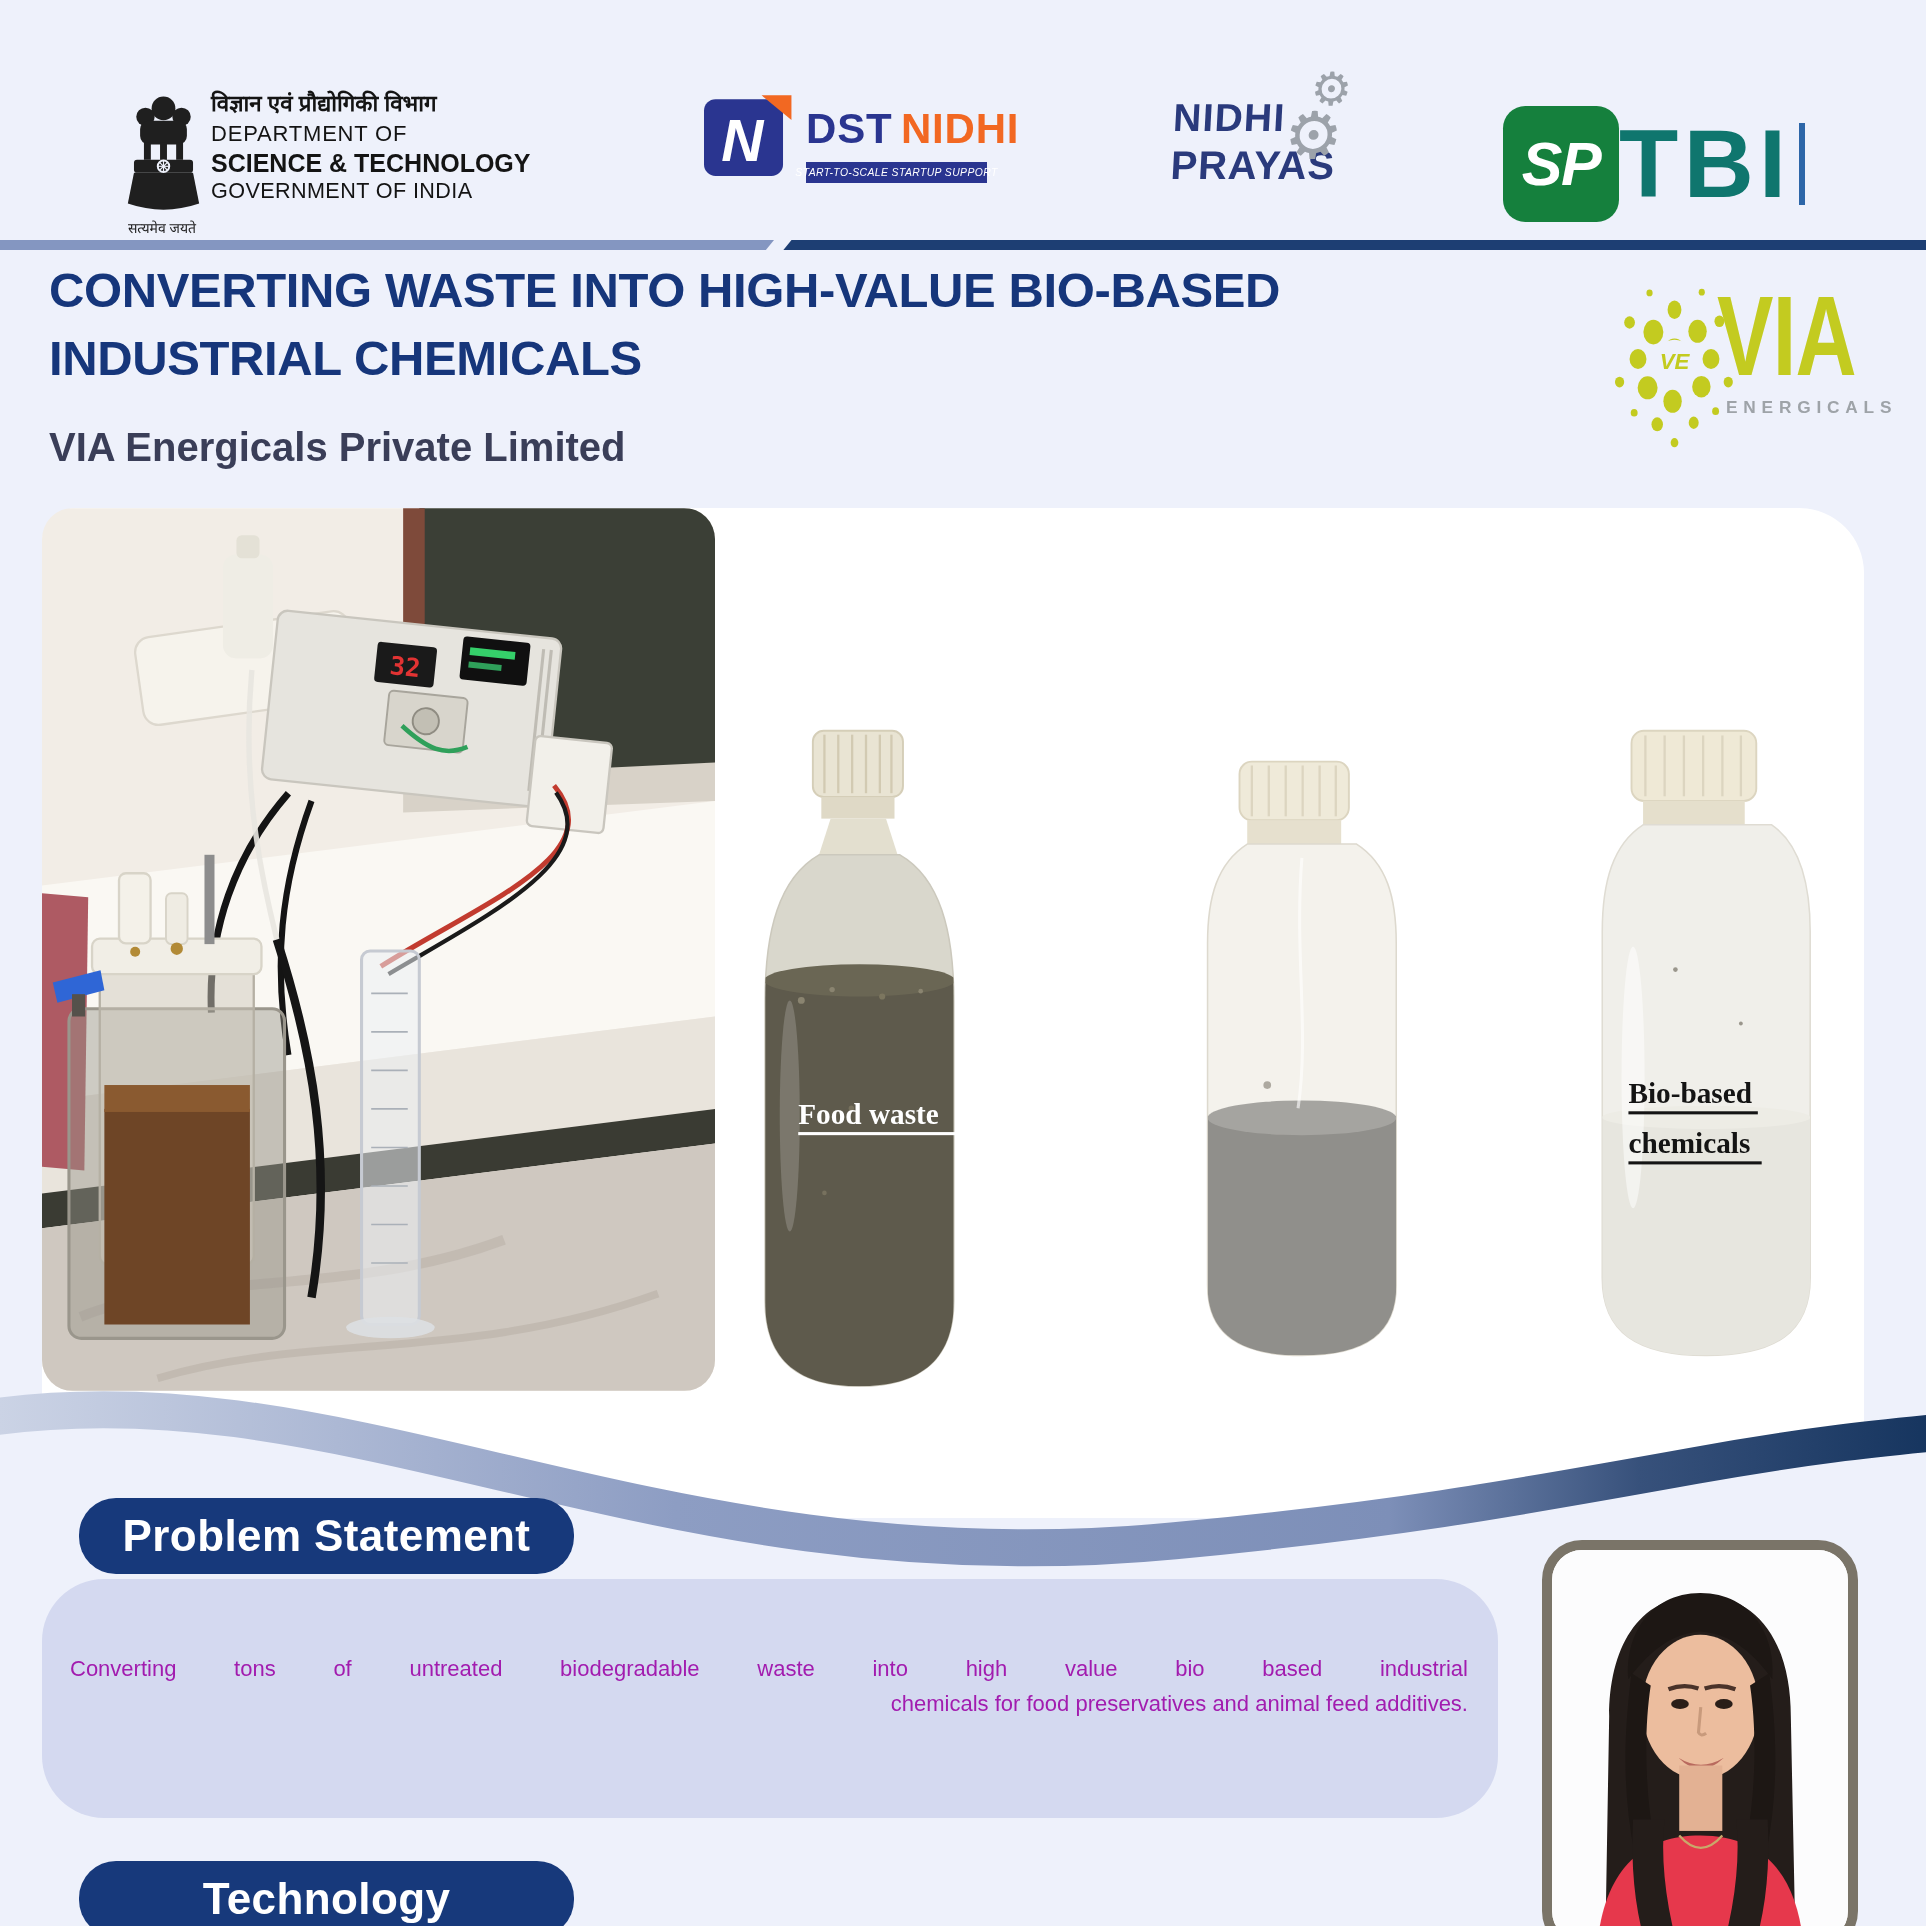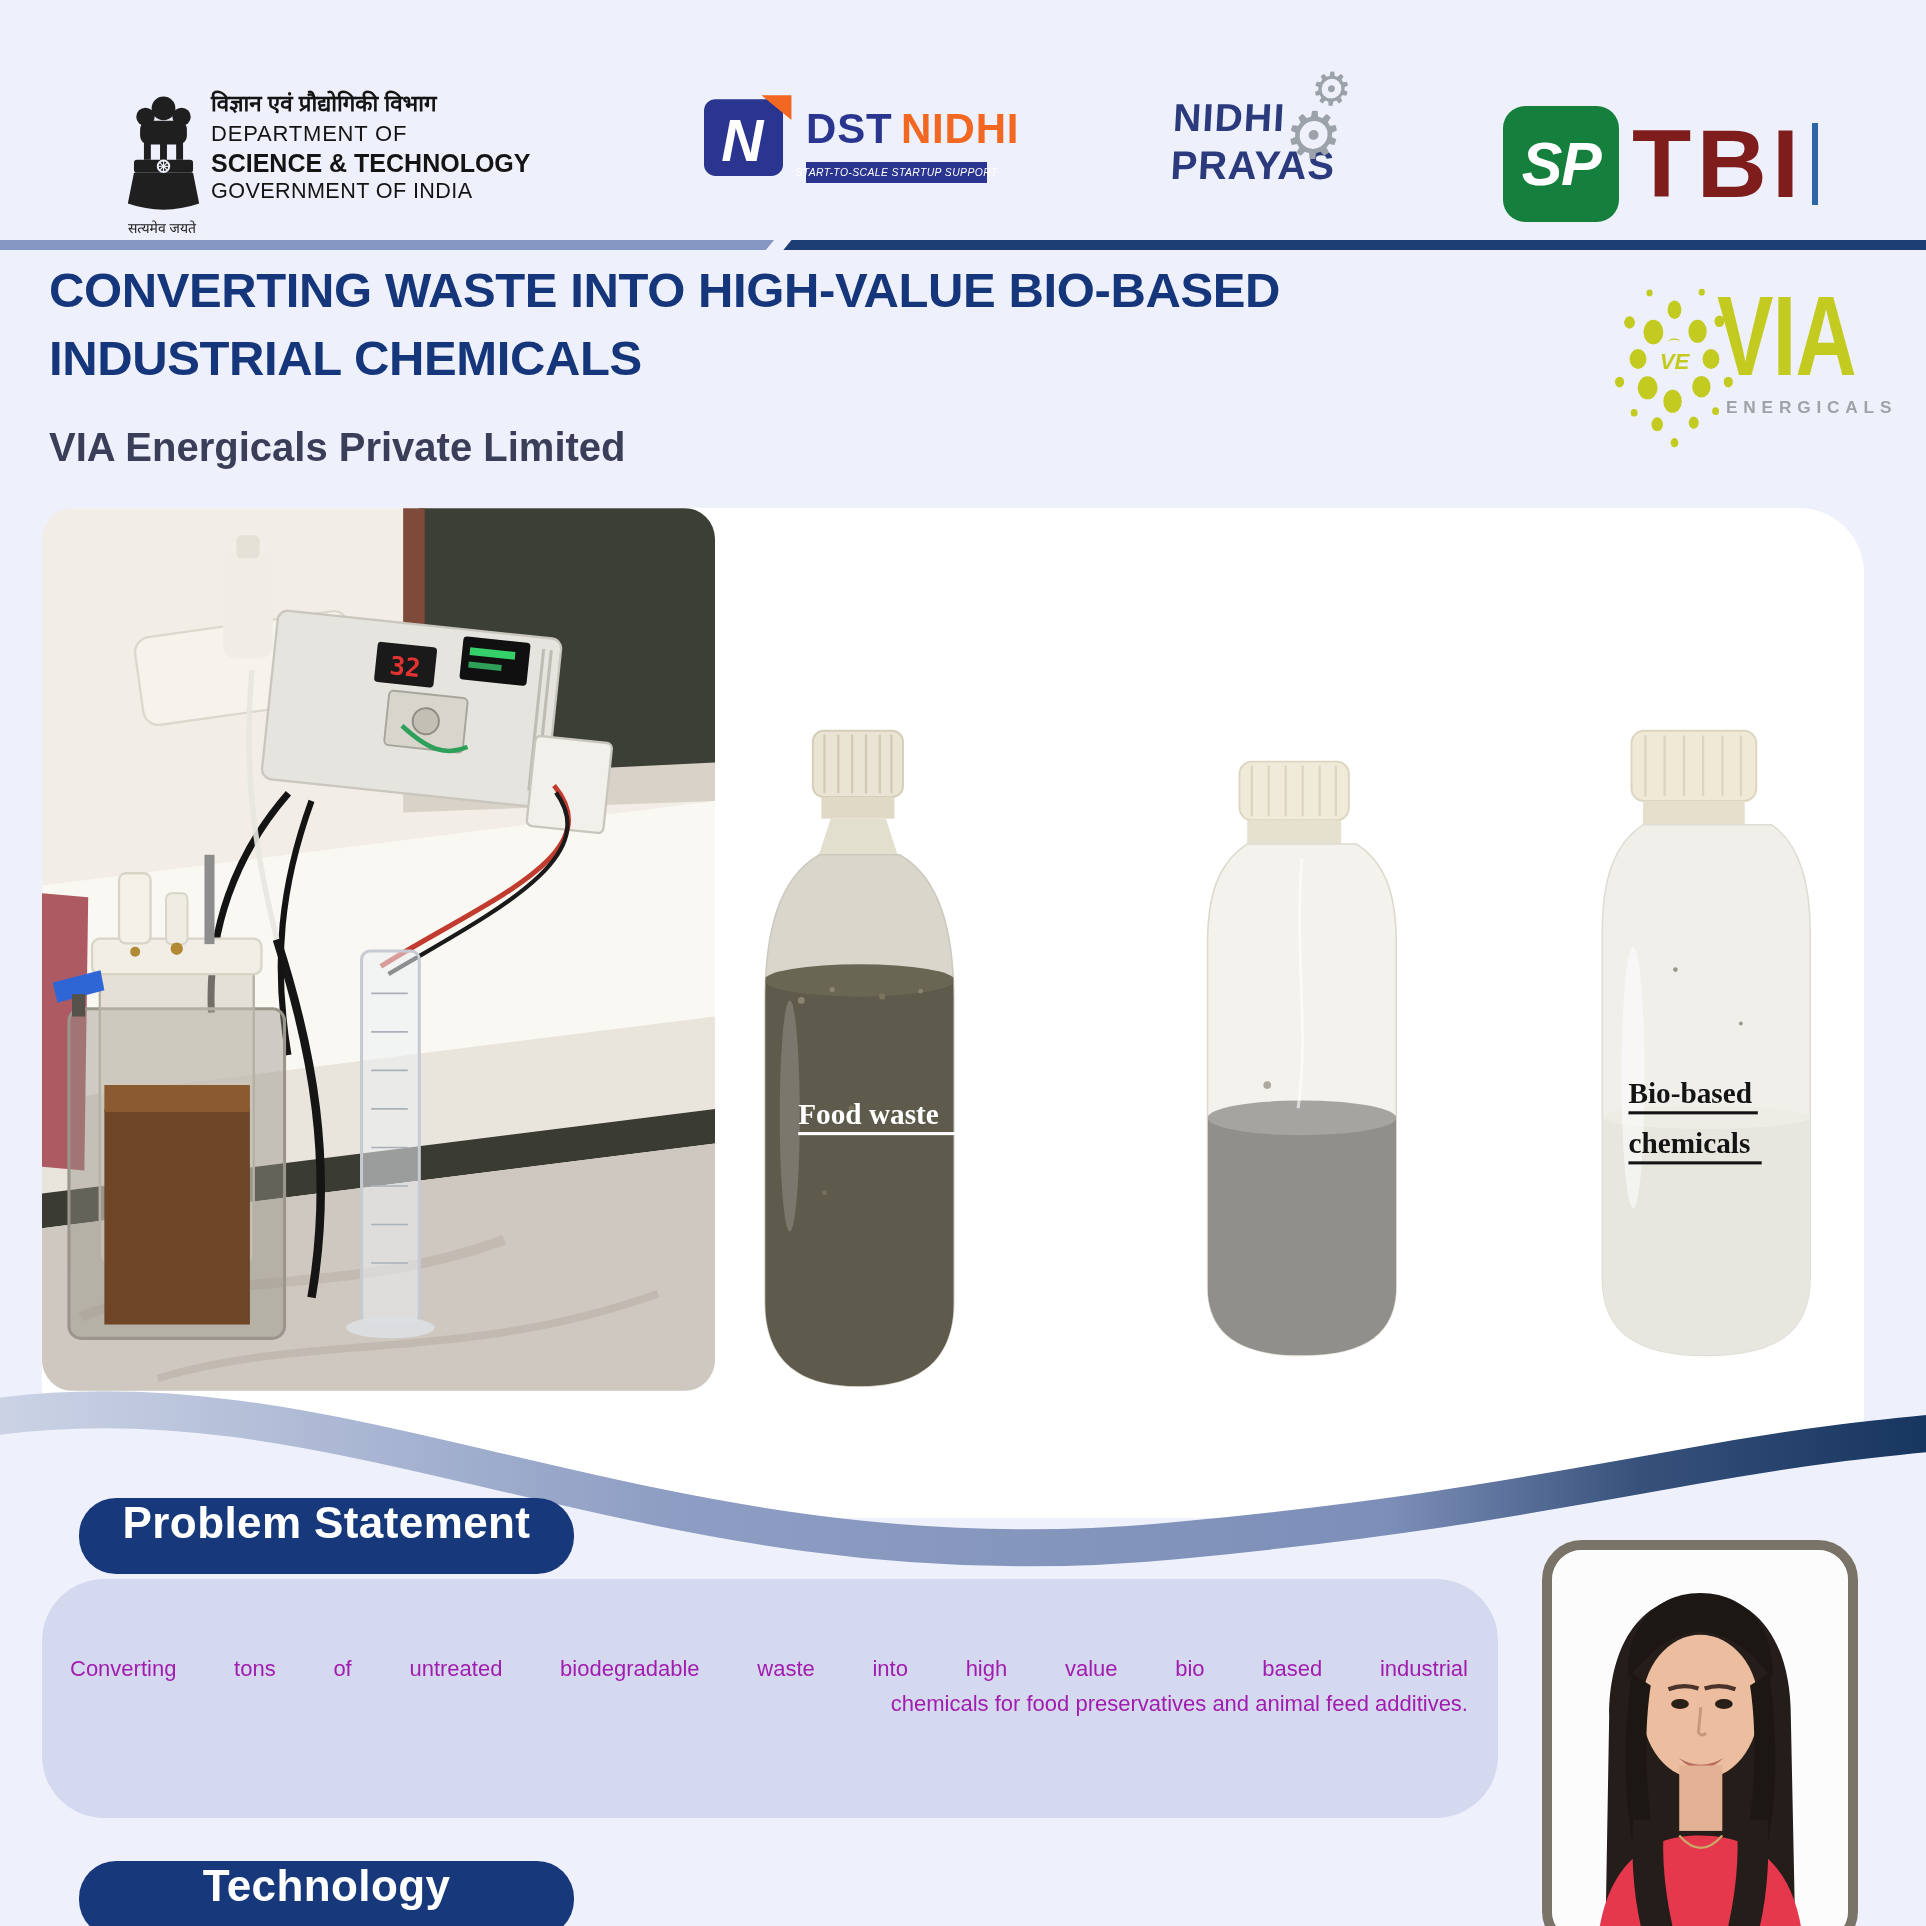--- a/index.html
+++ b/index.html
@@ -26,21 +26,21 @@
   .prayas{position:absolute;left:1172px;top:96px;color:#2A3A7C;transform:skewX(-3deg);}
   .prayas .l1{font-size:39px;font-weight:bold;letter-spacing:1.2px;}
   .prayas .l2{font-size:40px;font-weight:bold;letter-spacing:0.8px;margin-top:3.1px;}
   .gear{position:absolute;color:#9CA2AA;font-family:"DejaVu Sans",sans-serif;}
   .gear-small{left:136px;top:-34px;font-size:46px;}
   .gear-big{left:112px;top:2.3px;font-size:65px;}
 
   .sptbi{position:absolute;left:1503px;top:106px;display:flex;align-items:center;}
   .spbox{width:116px;height:116px;background:#15803d;border-radius:22.3px;display:flex;align-items:center;justify-content:center;}
   .spbox span{color:#fff;font-size:61px;font-weight:bold;font-style:italic;letter-spacing:-1.5px;}
-  .tbi{margin-left:13px;font-size:97px;font-weight:bold;color:#7f1d1d;letter-spacing:5.4px;line-height:116px;}
+  .tbi{font-size:97px;font-weight:bold;color:#0f766e;letter-spacing:5.4px;line-height:116px;}
   .tbi-bar{width:6.2px;height:82px;background:#2D66A8;margin-left:7.7px;}
 
   .divider{position:absolute;height:10.4px;}
   .div-top-slate{left:0;top:240px;width:774px;background:#8496C1;clip-path:polygon(0 0,100% 0,calc(100% - 8.5px) 100%,0 100%);}
   .div-top-navy{left:783px;top:240px;width:1146px;background:#1D3E73;clip-path:polygon(8.5px 0,100% 0,100% 100%,0 100%);}
 
   
   .title{position:absolute;left:49px;top:256px;font-size:49px;font-weight:800;color:#16367B;
          line-height:68px;letter-spacing:-0.4px;}
   .subtitle{position:absolute;left:49px;top:425px;font-size:40px;font-weight:bold;color:#3A3E58;text-align:right;}
@@ -53,21 +53,21 @@
 
   
   .media-panel{position:absolute;left:42px;top:508px;width:1822px;height:1010px;background:#fff;
                border-radius:35px 65px 65px 35px;}
   .lab{position:absolute;left:42px;top:508px;width:673px;height:883px;border-radius:31px;overflow:hidden;}
   .bottles{position:absolute;left:732px;top:515px;width:1109px;height:913px;}
   .wave{position:absolute;left:0;top:1271px;width:1929px;height:424px;}
 
   
   .pill{position:absolute;left:79px;width:495px;height:76px;background:#17397B;border-radius:37px;
-        display:flex;justify-content:center;}
+        display:flex;align-items:center;justify-content:center;}
   .pill span{color:#fff;font-size:44px;font-weight:bold;letter-spacing:0.4px;}
   .panel{position:absolute;left:42px;width:1456px;background:#D4D9F0;border-radius:62px;}
   .body-text{position:absolute;left:70px;width:1398px;font-size:22px;line-height:35px;color:#a21caf;}
   .jline{text-align:justify;text-align-last:justify;}
   .jlast{text-align:right;}
 
   
   .portrait{position:absolute;left:1542px;top:1540px;width:296px;height:391px;border:10px solid #7A7468;
             border-radius:40px;overflow:hidden;background:#fff;}
 </style>

